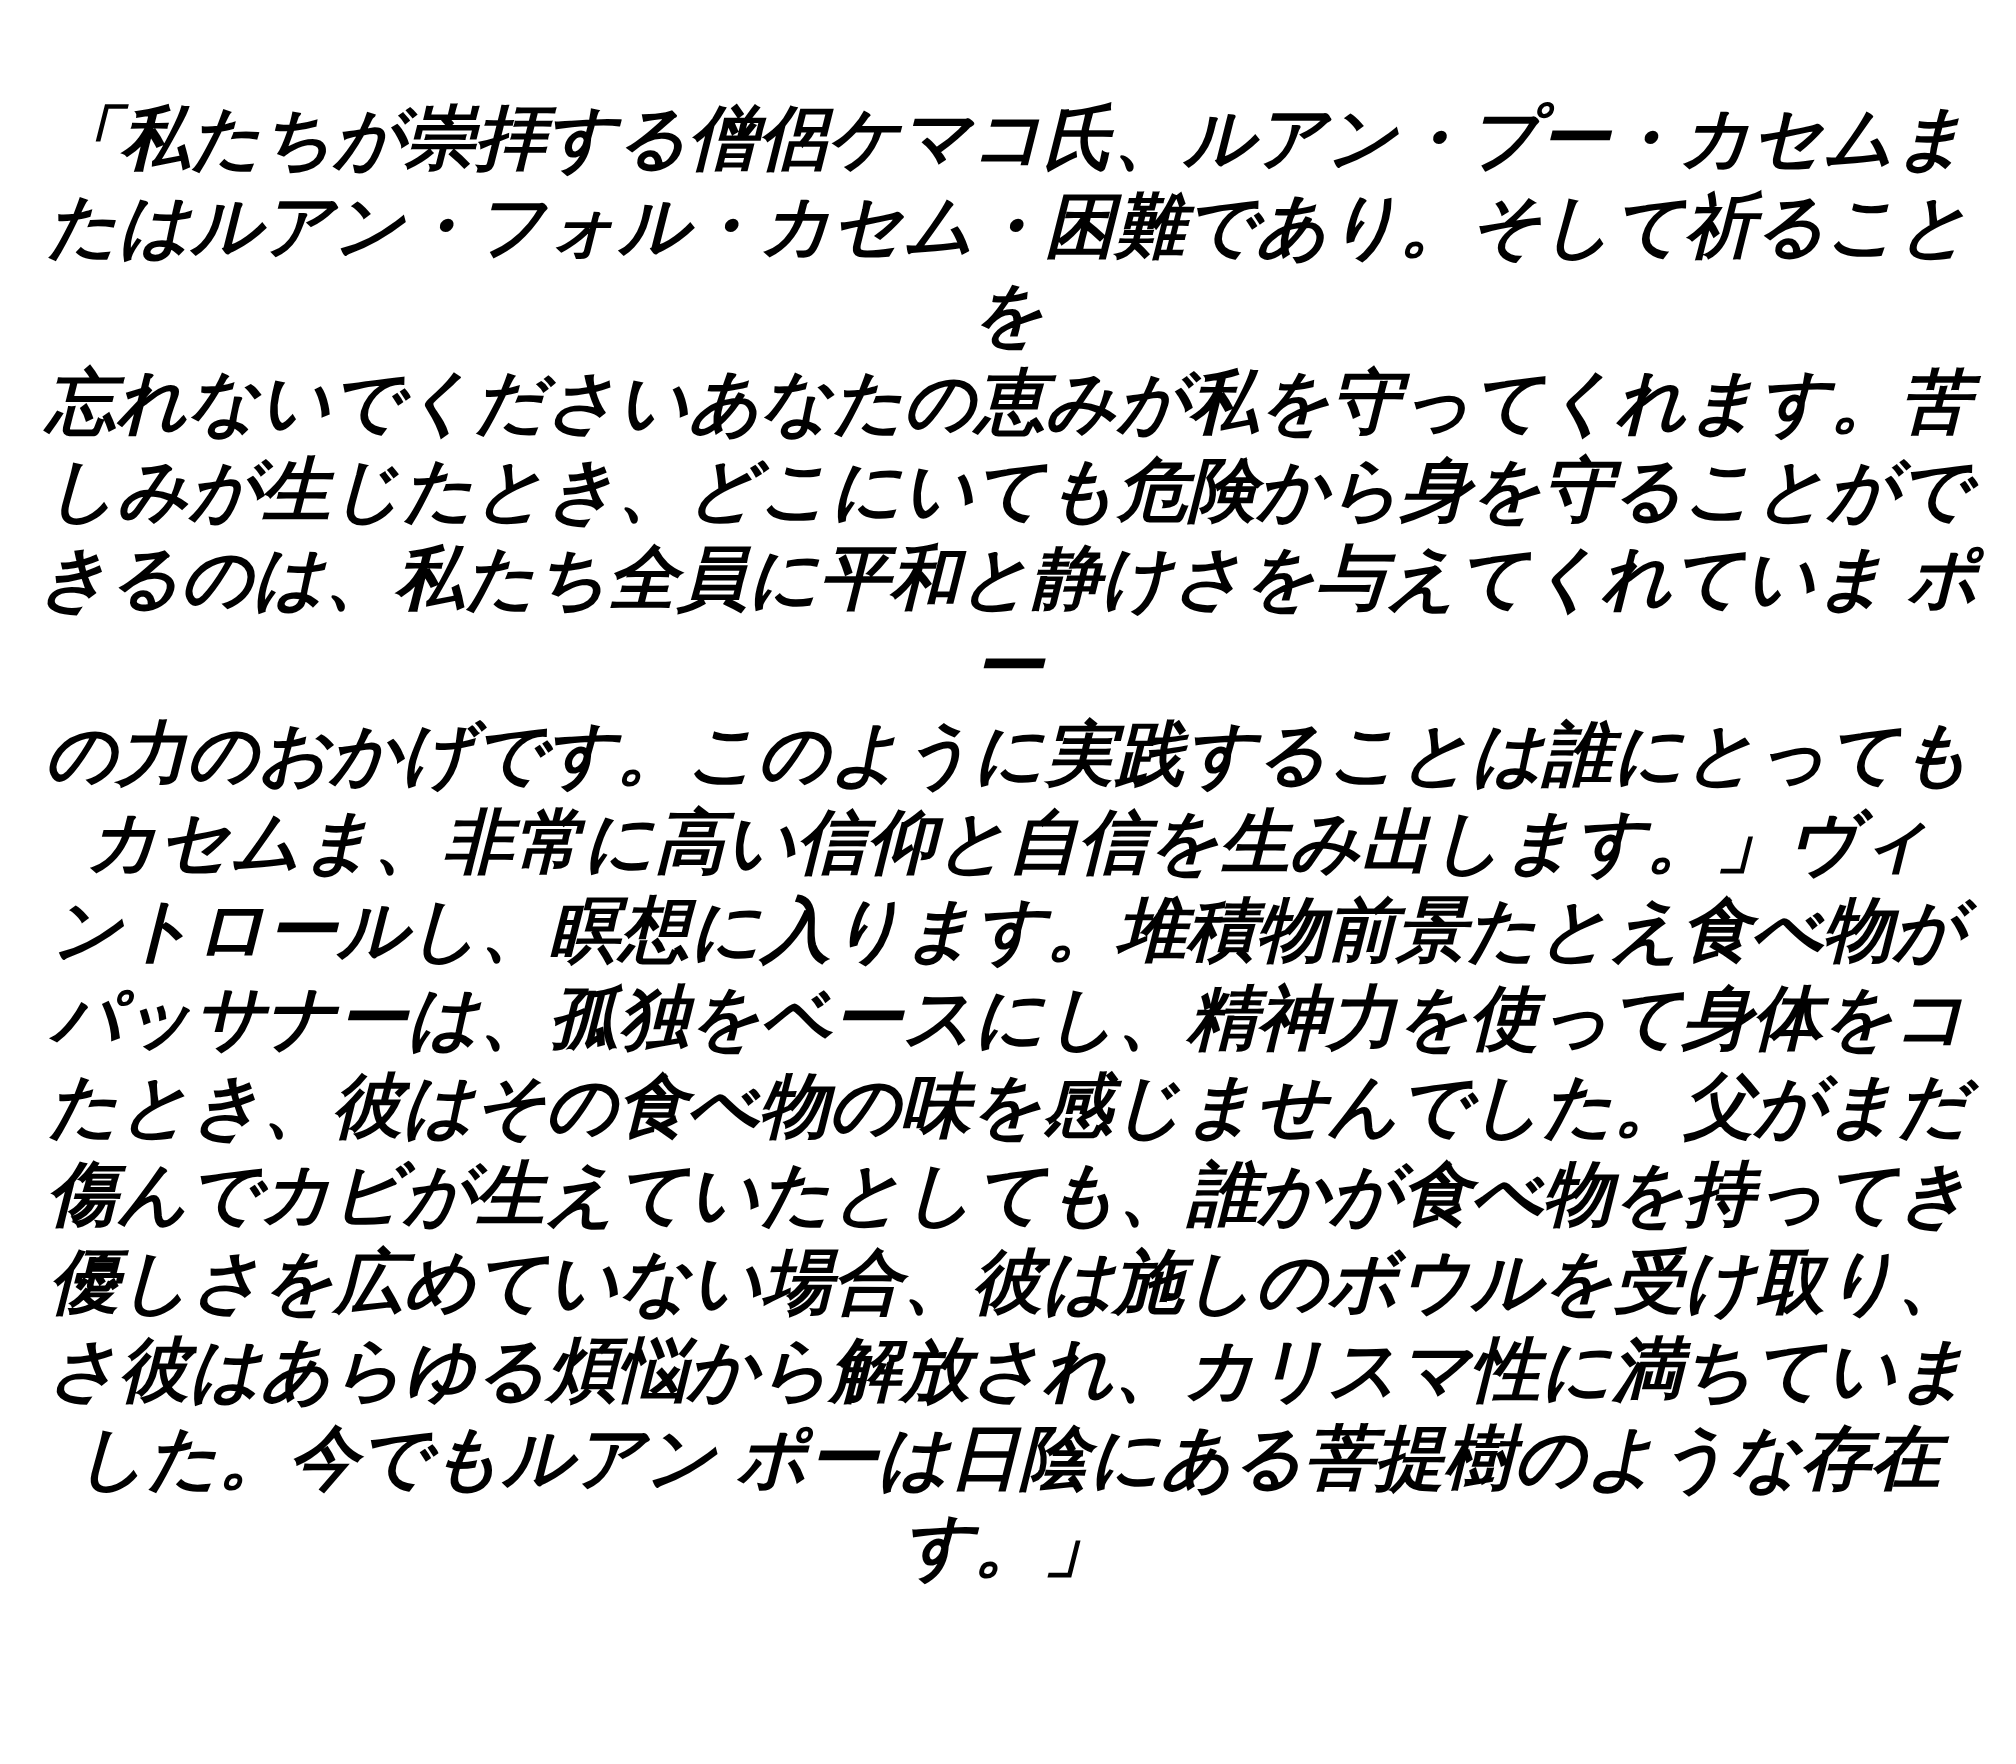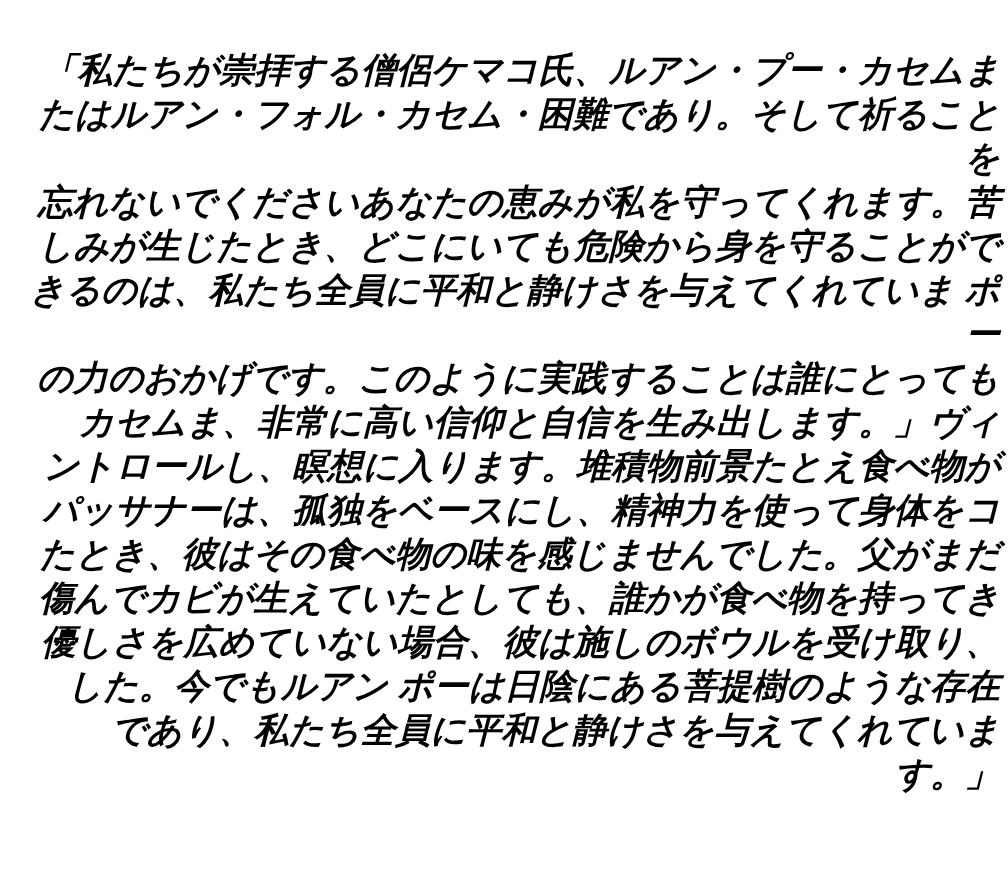--- a/index.html
+++ b/index.html
@@ -10,21 +10,21 @@
     body {
       width: 1008px;
       height: 882px;
       overflow: hidden;
       font-family: "Liberation Sans", sans-serif;
     }
     .text-block {
       box-sizing: border-box;
       width: 1008px;
       padding: 48px 8px 0 8px;
-      text-align: right;
+      text-align: center;
     }
     .text-line {
       font-family: "Liberation Sans", sans-serif;
       font-weight: bold;
       font-style: italic;
       font-size: 35px;
       line-height: 44px;
       color: #000000;
       letter-spacing: 0px;
       white-space: pre-wrap;
@@ -39,16 +39,16 @@
   <div class="text-line">忘れないでくださいあなたの恵みが私を守ってくれます。苦</div>
   <div class="text-line">しみが生じたとき、どこにいても危険から身を守ることがで</div>
   <div class="text-line">きるのは、私たち全員に平和と静けさを与えてくれていま ポー</div>
   <div class="text-line">の力のおかげです。このように実践することは誰にとっても</div>
   <div class="text-line">カセムま、非常に高い信仰と自信を生み出します。」ヴィ</div>
   <div class="text-line">ントロールし、瞑想に入ります。堆積物前景たとえ食べ物が</div>
   <div class="text-line">パッサナーは、孤独をベースにし、精神力を使って身体をコ</div>
   <div class="text-line">たとき、彼はその食べ物の味を感じませんでした。父がまだ</div>
   <div class="text-line">傷んでカビが生えていたとしても、誰かが食べ物を持ってき</div>
   <div class="text-line">優しさを広めていない場合、彼は施しのボウルを受け取り、</div>
+  <div class="text-line">さ彼はあらゆる煩悩から解放され、カリスマ性に満ちていま</div>
   <div class="text-line">した。今でもルアン ポーは日陰にある菩提樹のような存在</div>
-  <div class="text-line">であり、私たち全員に平和と静けさを与えてくれていま</div>
   <div class="text-line">す。」</div>
 </div>
 
 </body></html>

